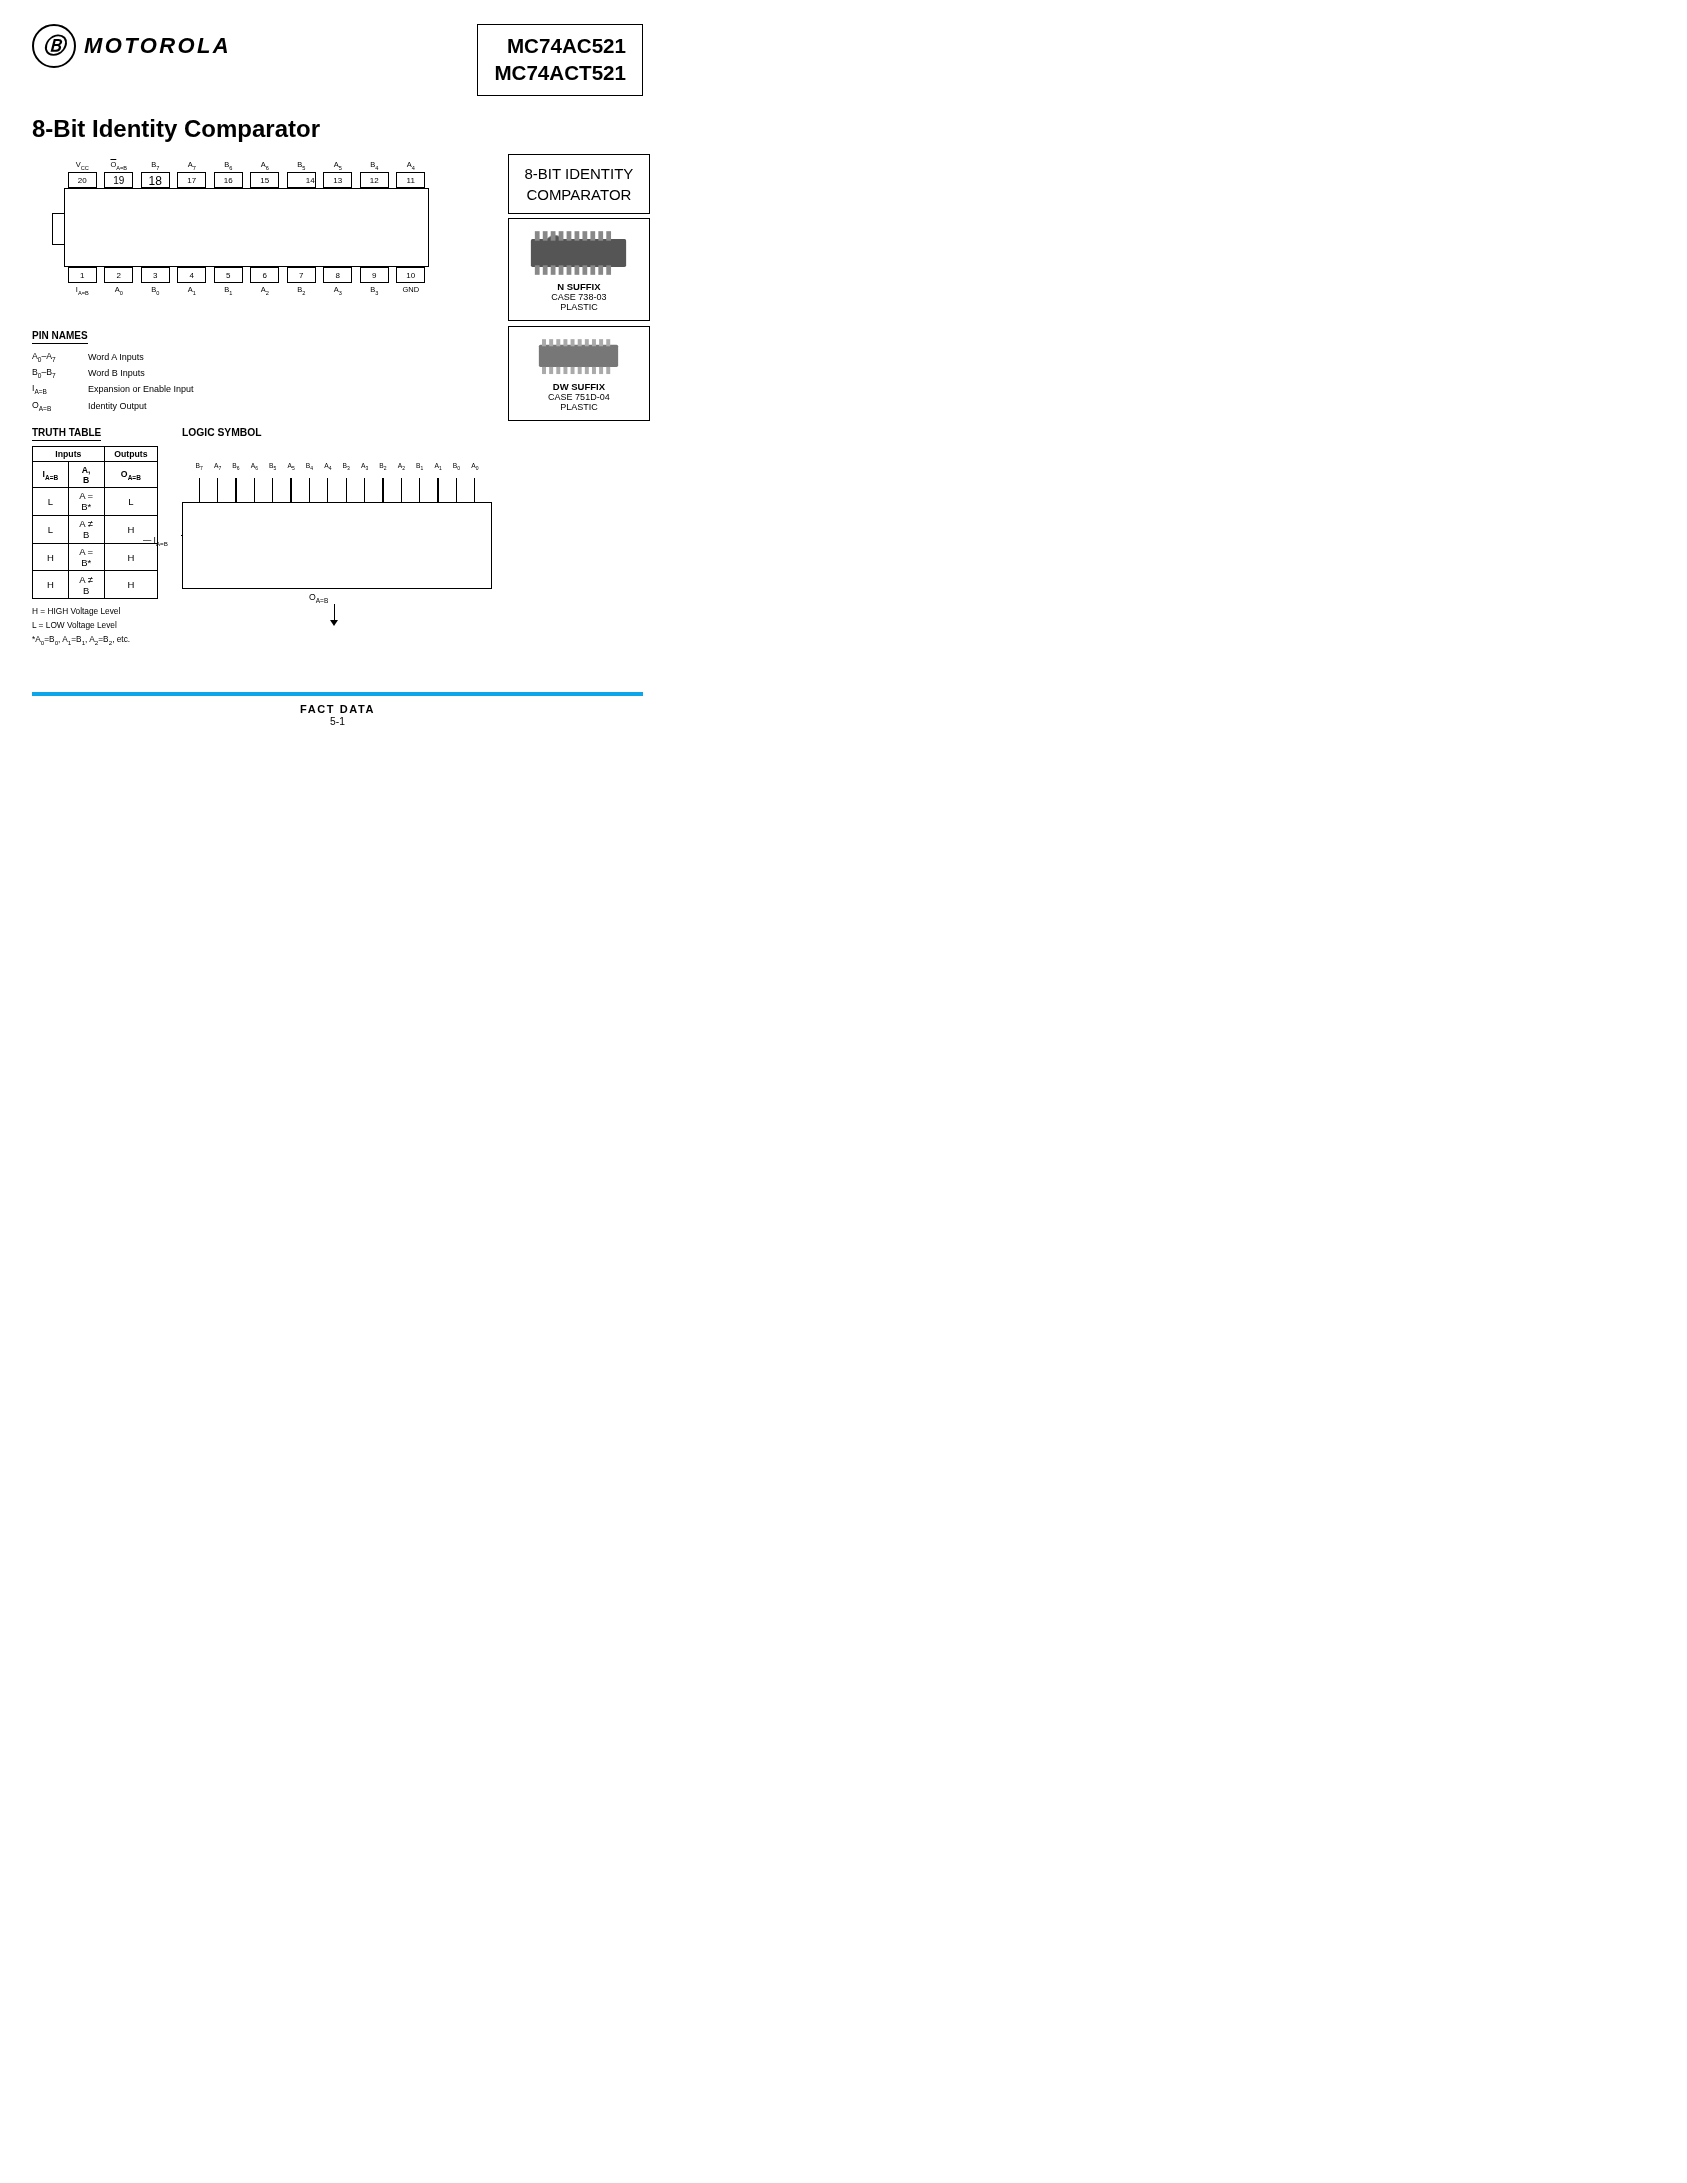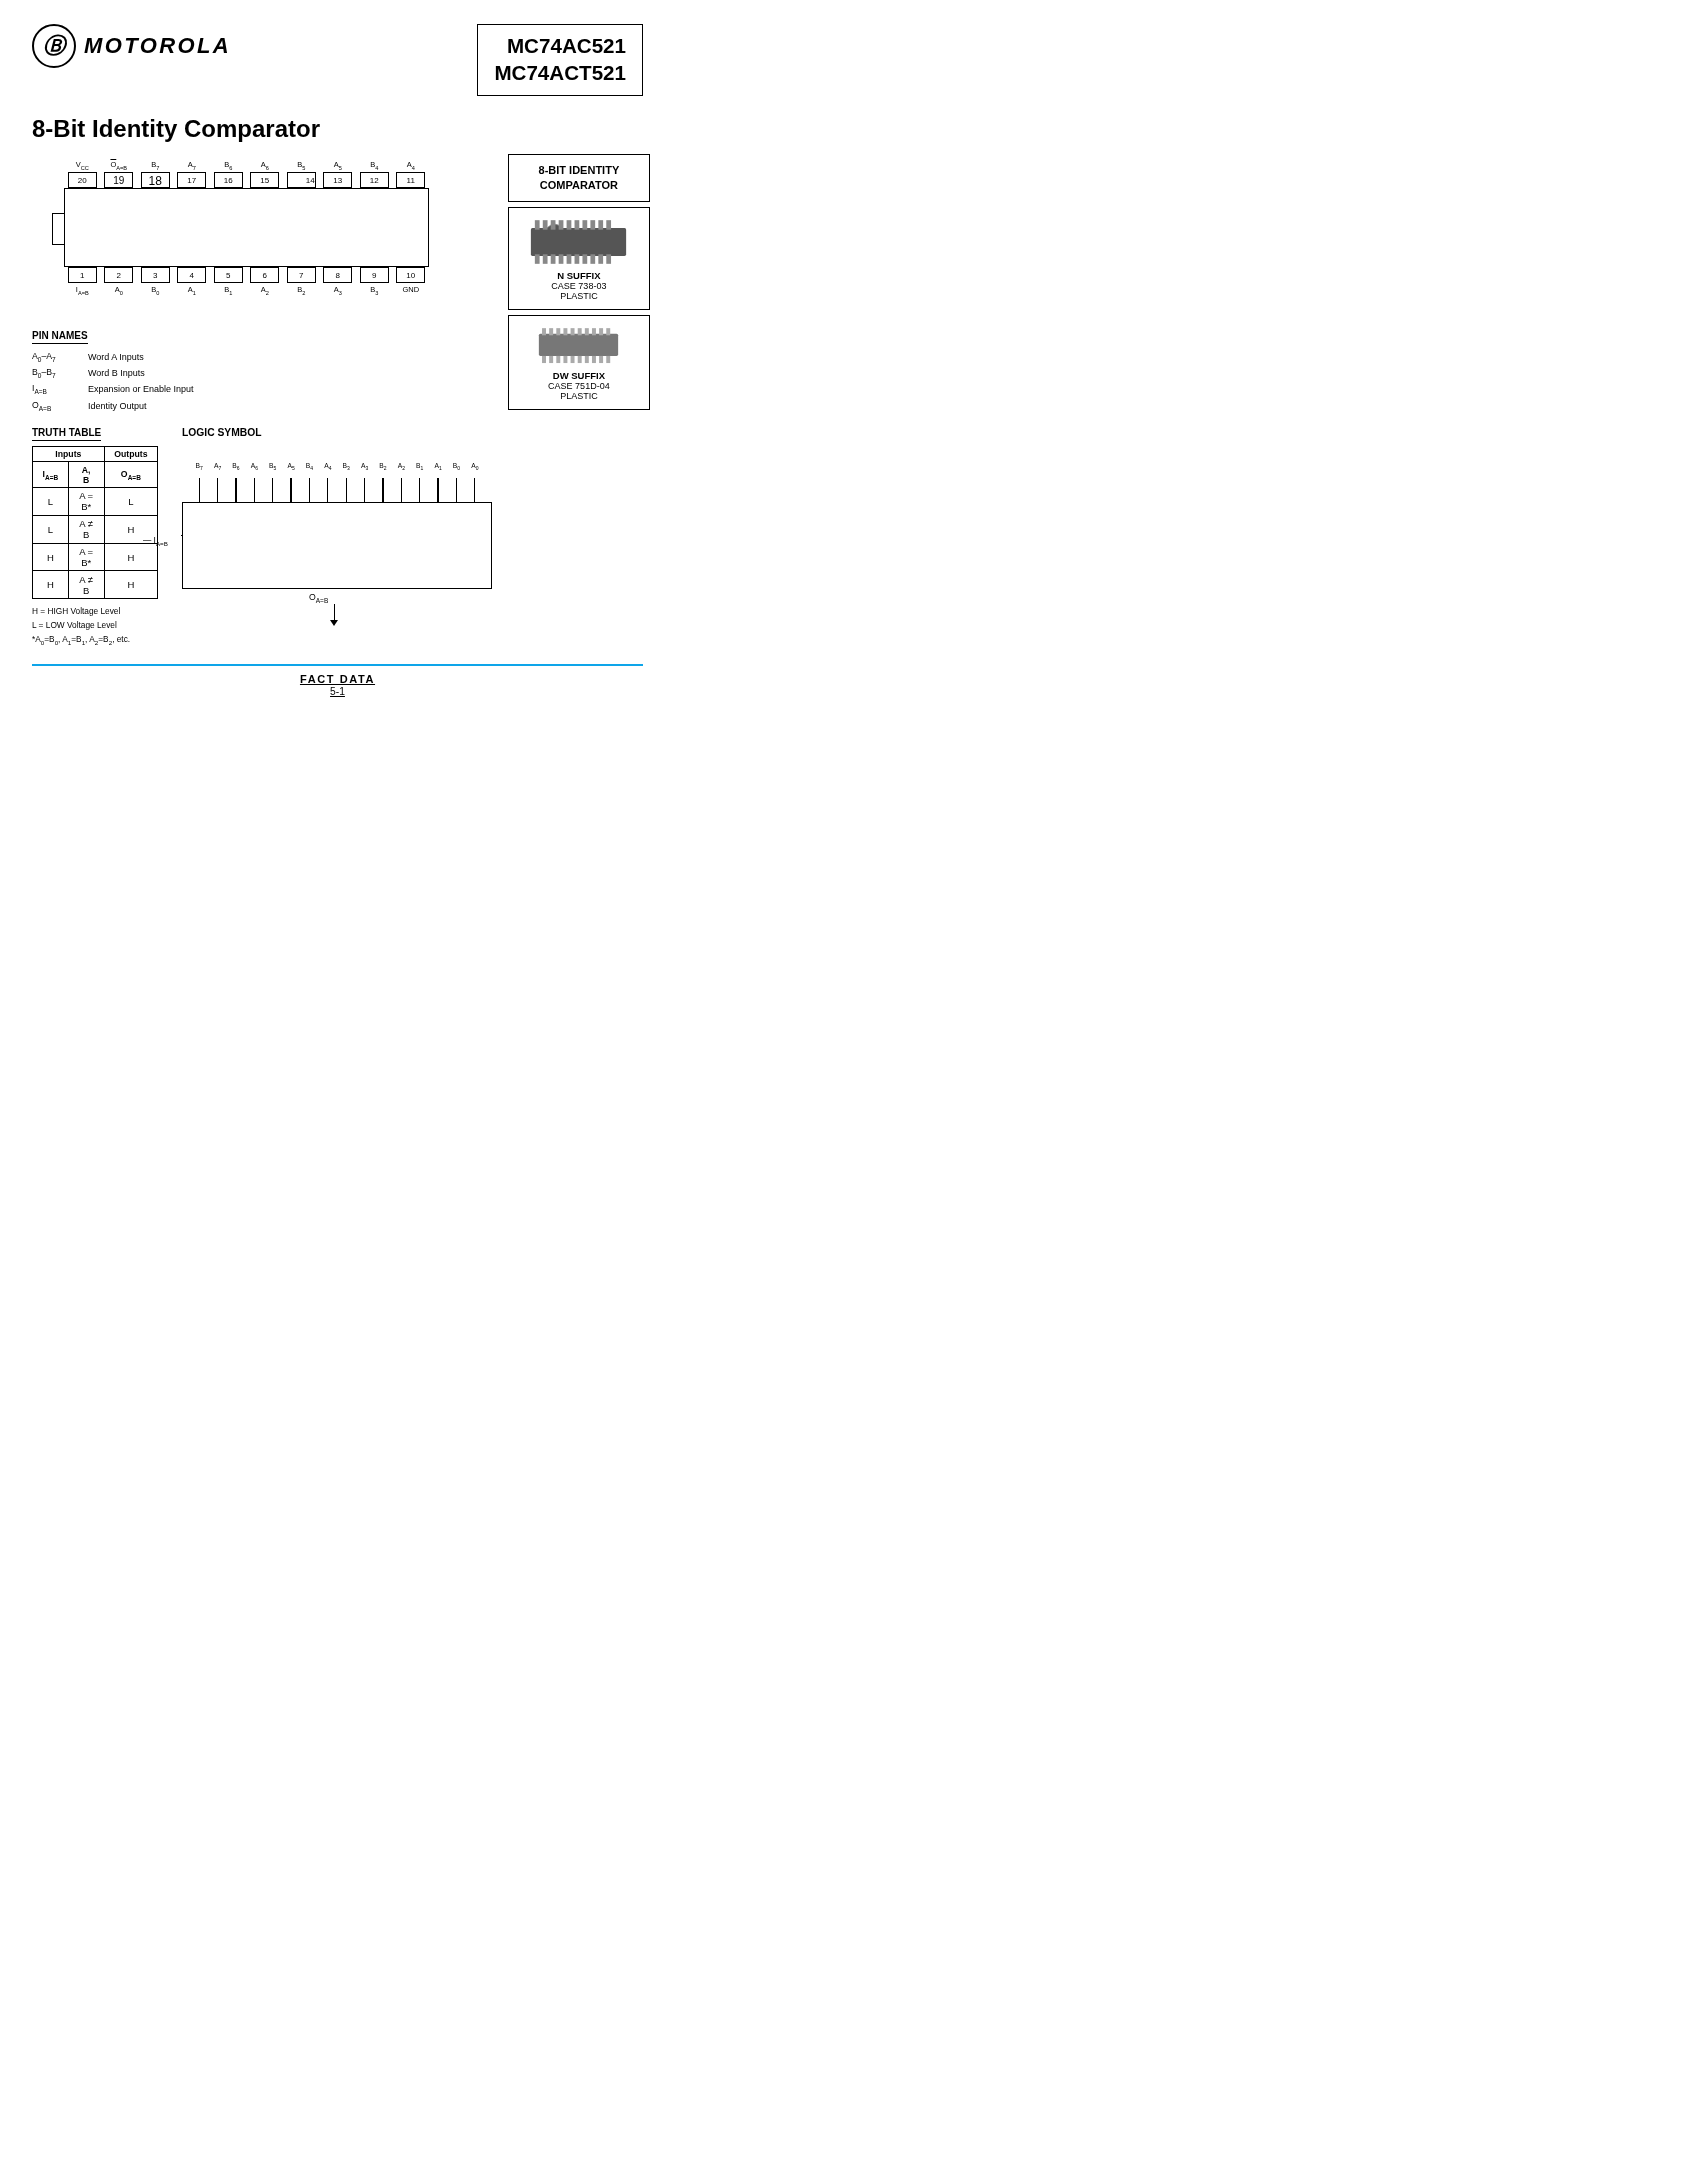--- a/index.html
+++ b/index.html
@@ -93,22 +93,22 @@
     }
 
     
     .right-box {
       border: 1.6px solid #000;
       text-align: center;
       padding: 8px 6.4px;
       margin-bottom: 4.8px;
     }
     .right-box .rb-title {
-      font-size: 11px;
-      font-weight: bold;
+      font-size: 15px;
+      font-weight: normal;
       line-height: 1.4;
     }
     .right-box .suffix-label {
       font-size: 9.5px;
       font-weight: bold;
     }
     .right-box .suffix-case {
       font-size: 9px;
     }
 
@@ -170,25 +170,24 @@
       line-height: 1.7;
     }
     .logic-label {
       font-size: 10.3px;
       font-weight: bold;
       margin-bottom: 4.8px;
     }
 
     
     .bottom-bar {
-      border-top: 2px solid #0ea5e9;
-      margin-top: 16px;
+      border-top: 4px solid #0ea5e9;
+      margin-top: 44px;
       padding-top: 6.4px;
       text-align: center;
-      text-decoration: underline;
     }
     .bottom-bar .fact-data {
       font-size: 11px;
       font-weight: bold;
       letter-spacing: 1.6px;
     }
     .bottom-bar .page-num {
       font-size: 10.3px;
       margin-top: 1.6px;
     }

